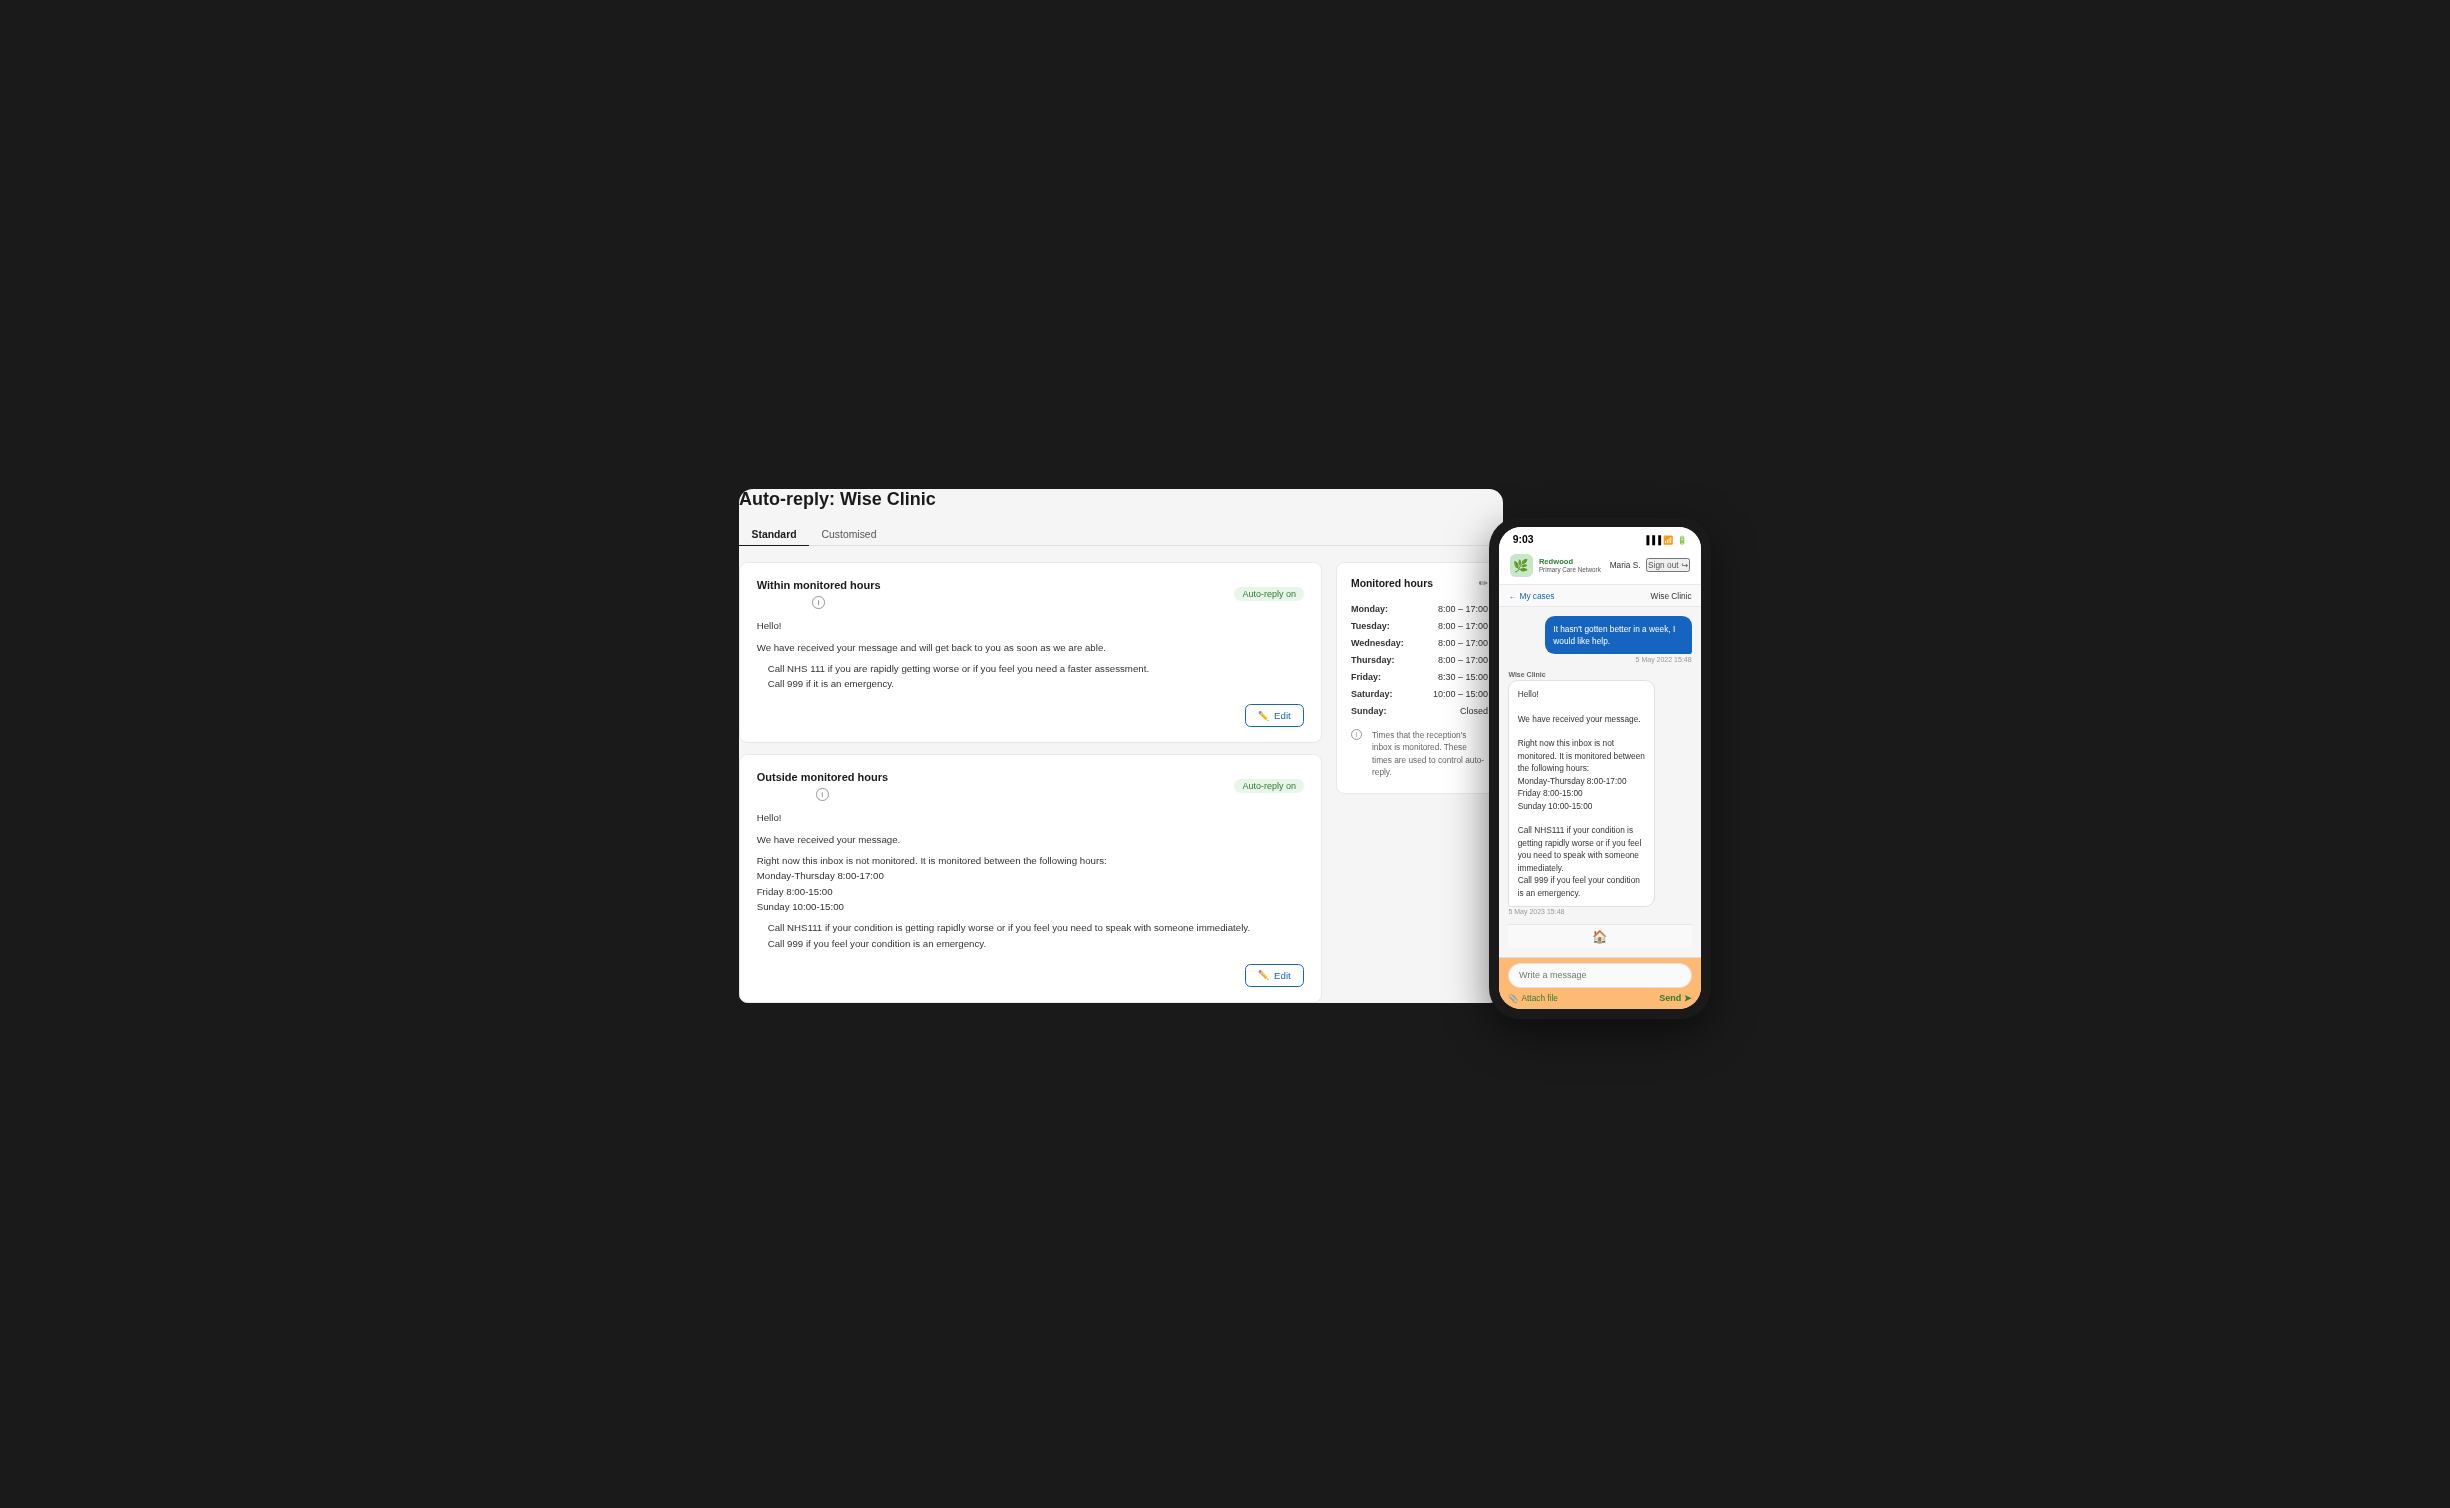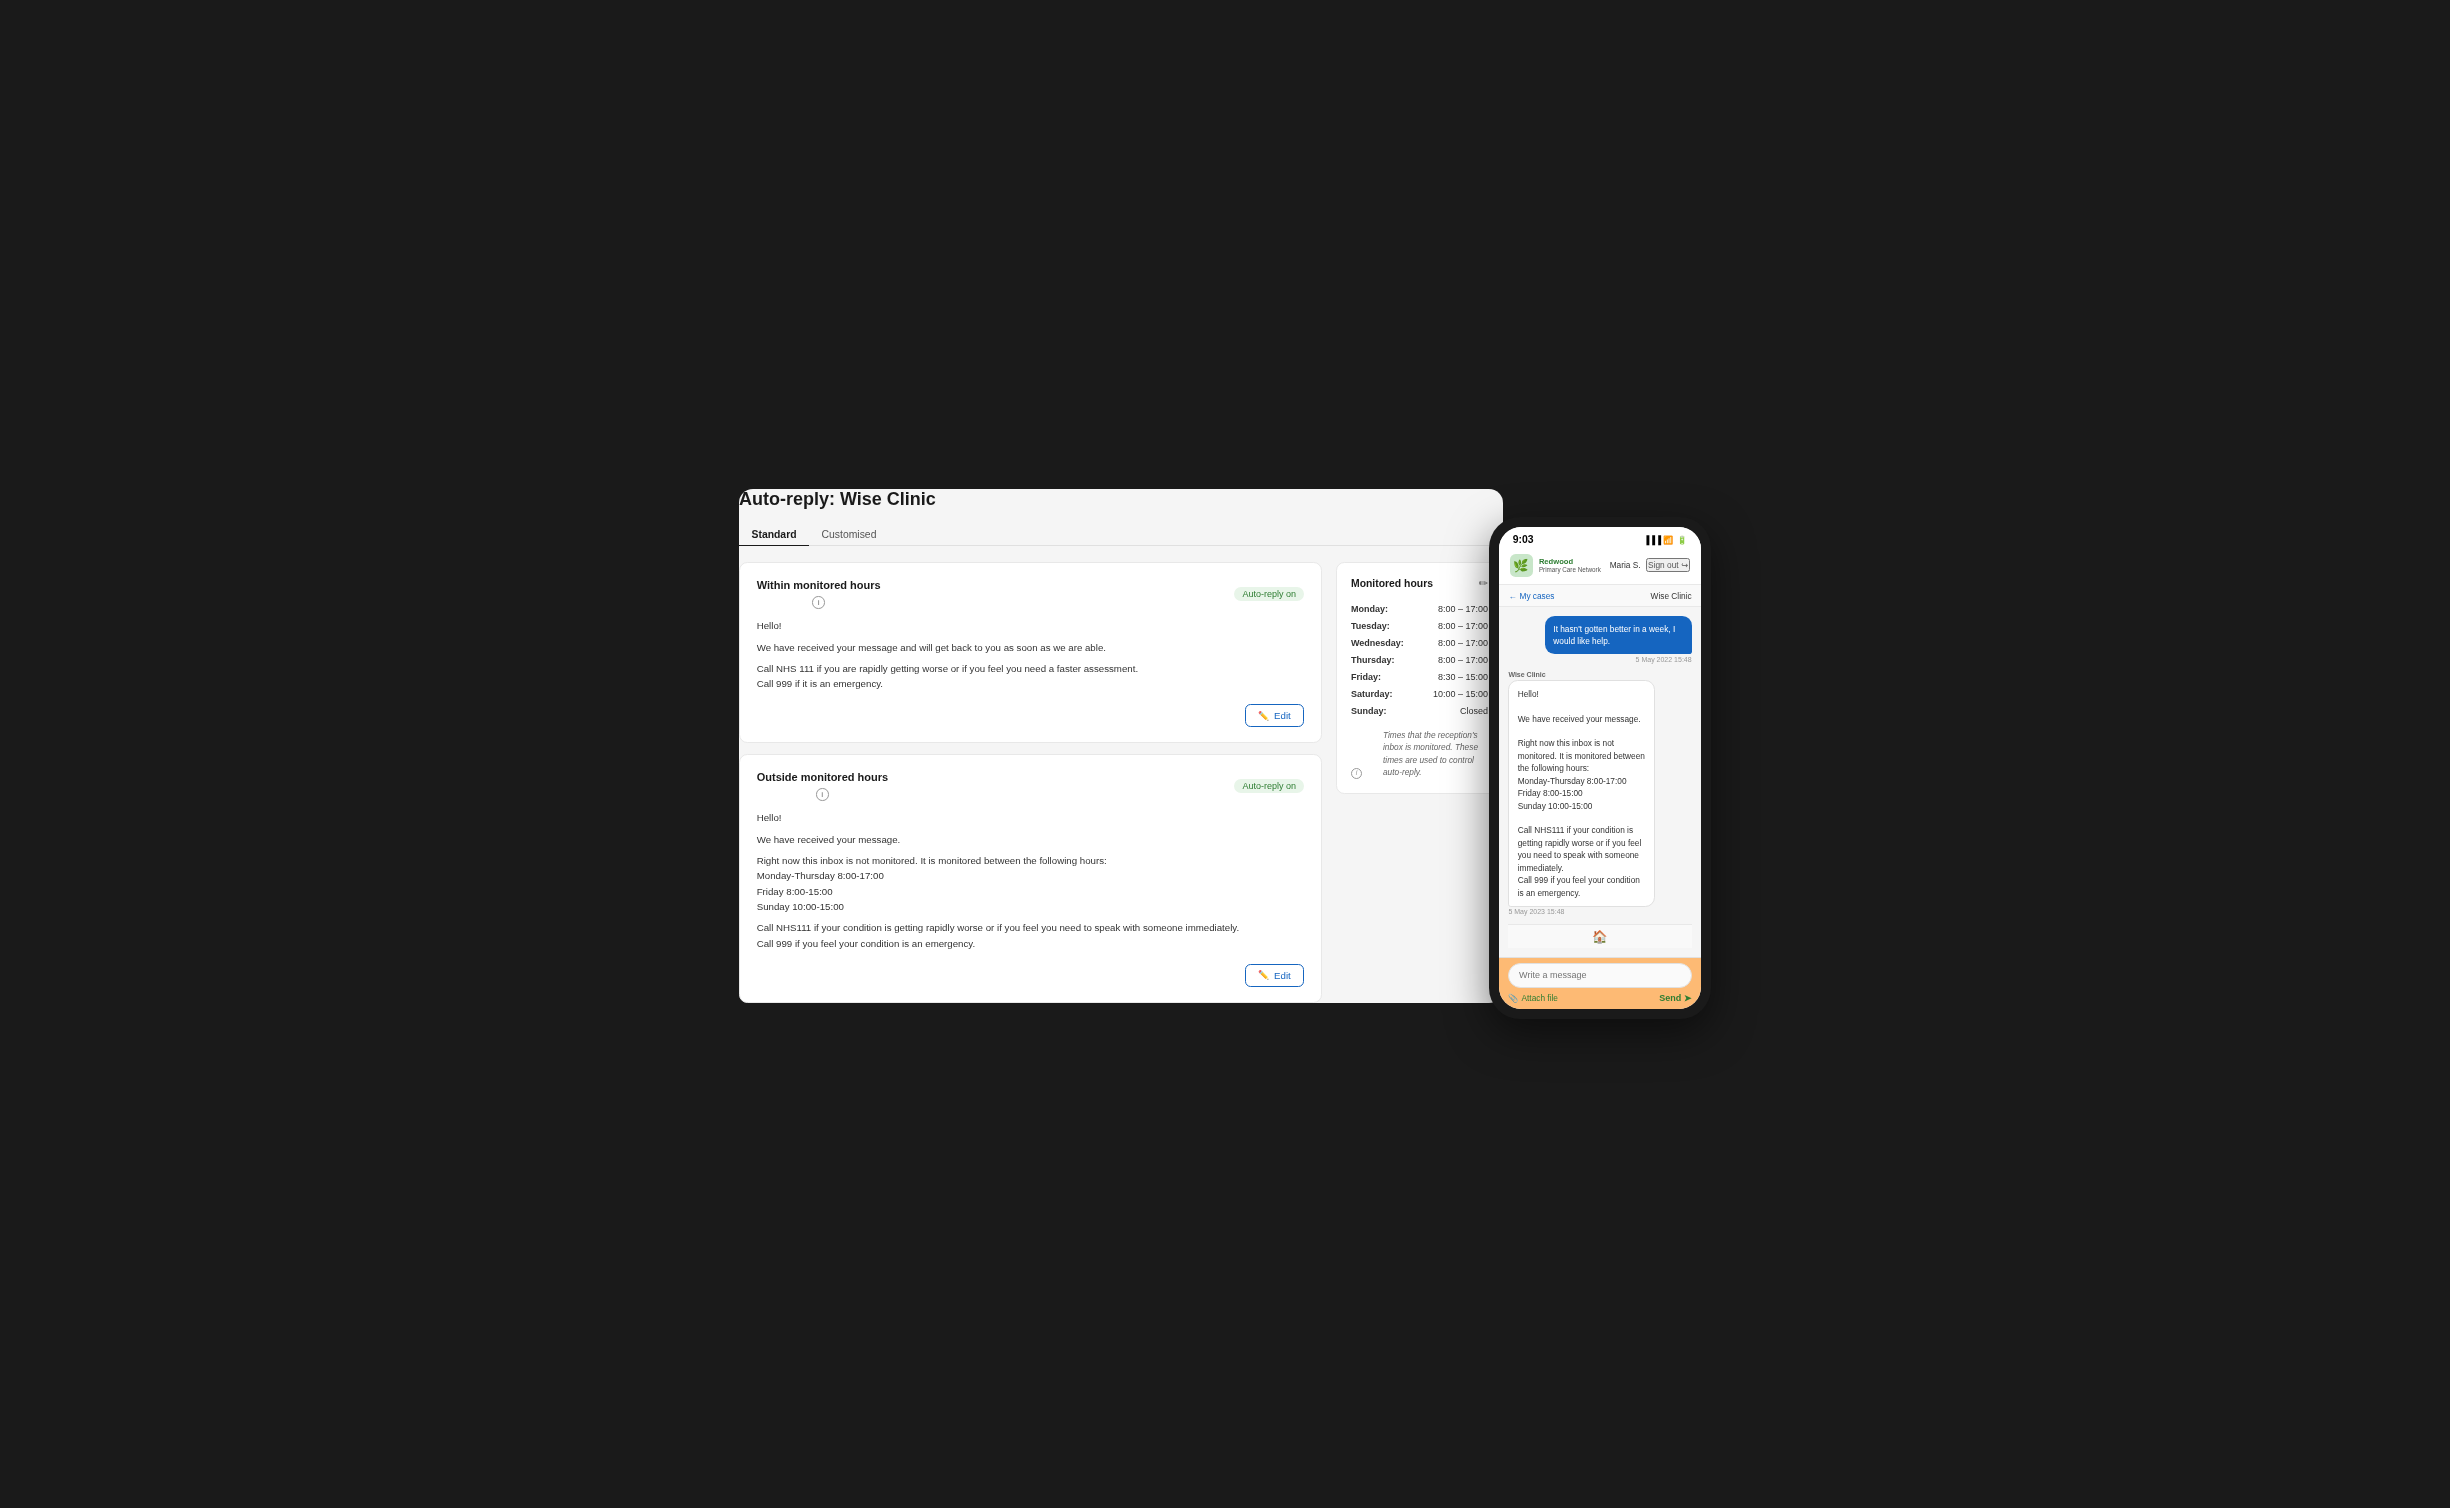--- a/index.html
+++ b/index.html
@@ -131,20 +131,21 @@
       color: #333;
       line-height: 1.6;
     }
 
     .card-body p {
       margin-bottom: 5.6px;
     }
 
     .card-body p:last-child {
       margin-bottom: 0;
+      margin-left: 11px;
     }
 
     .card-footer {
       display: flex;
       justify-content: flex-end;
       margin-top: 12.5px;
     }
 
     .edit-btn {
       display: flex;
@@ -205,27 +206,26 @@
       font-weight: 600;
       color: #333;
     }
 
     .hours-time {
       color: #333;
     }
 
     .hours-note {
       display: flex;
-      align-items: flex-end;
-      gap: 21px;
+      align-items: flex-start;
+      gap: 10px;
       margin-top: 9.7px;
       font-size: 8.3px;
       color: #666;
       line-height: 1.5;
-      font-style: italic;
     }
 
     .hours-note-icon {
       width: 11px;
       height: 11px;
       border-radius: 50%;
       border: 1px solid #999;
       display: inline-flex;
       align-items: center;
       justify-content: center;

